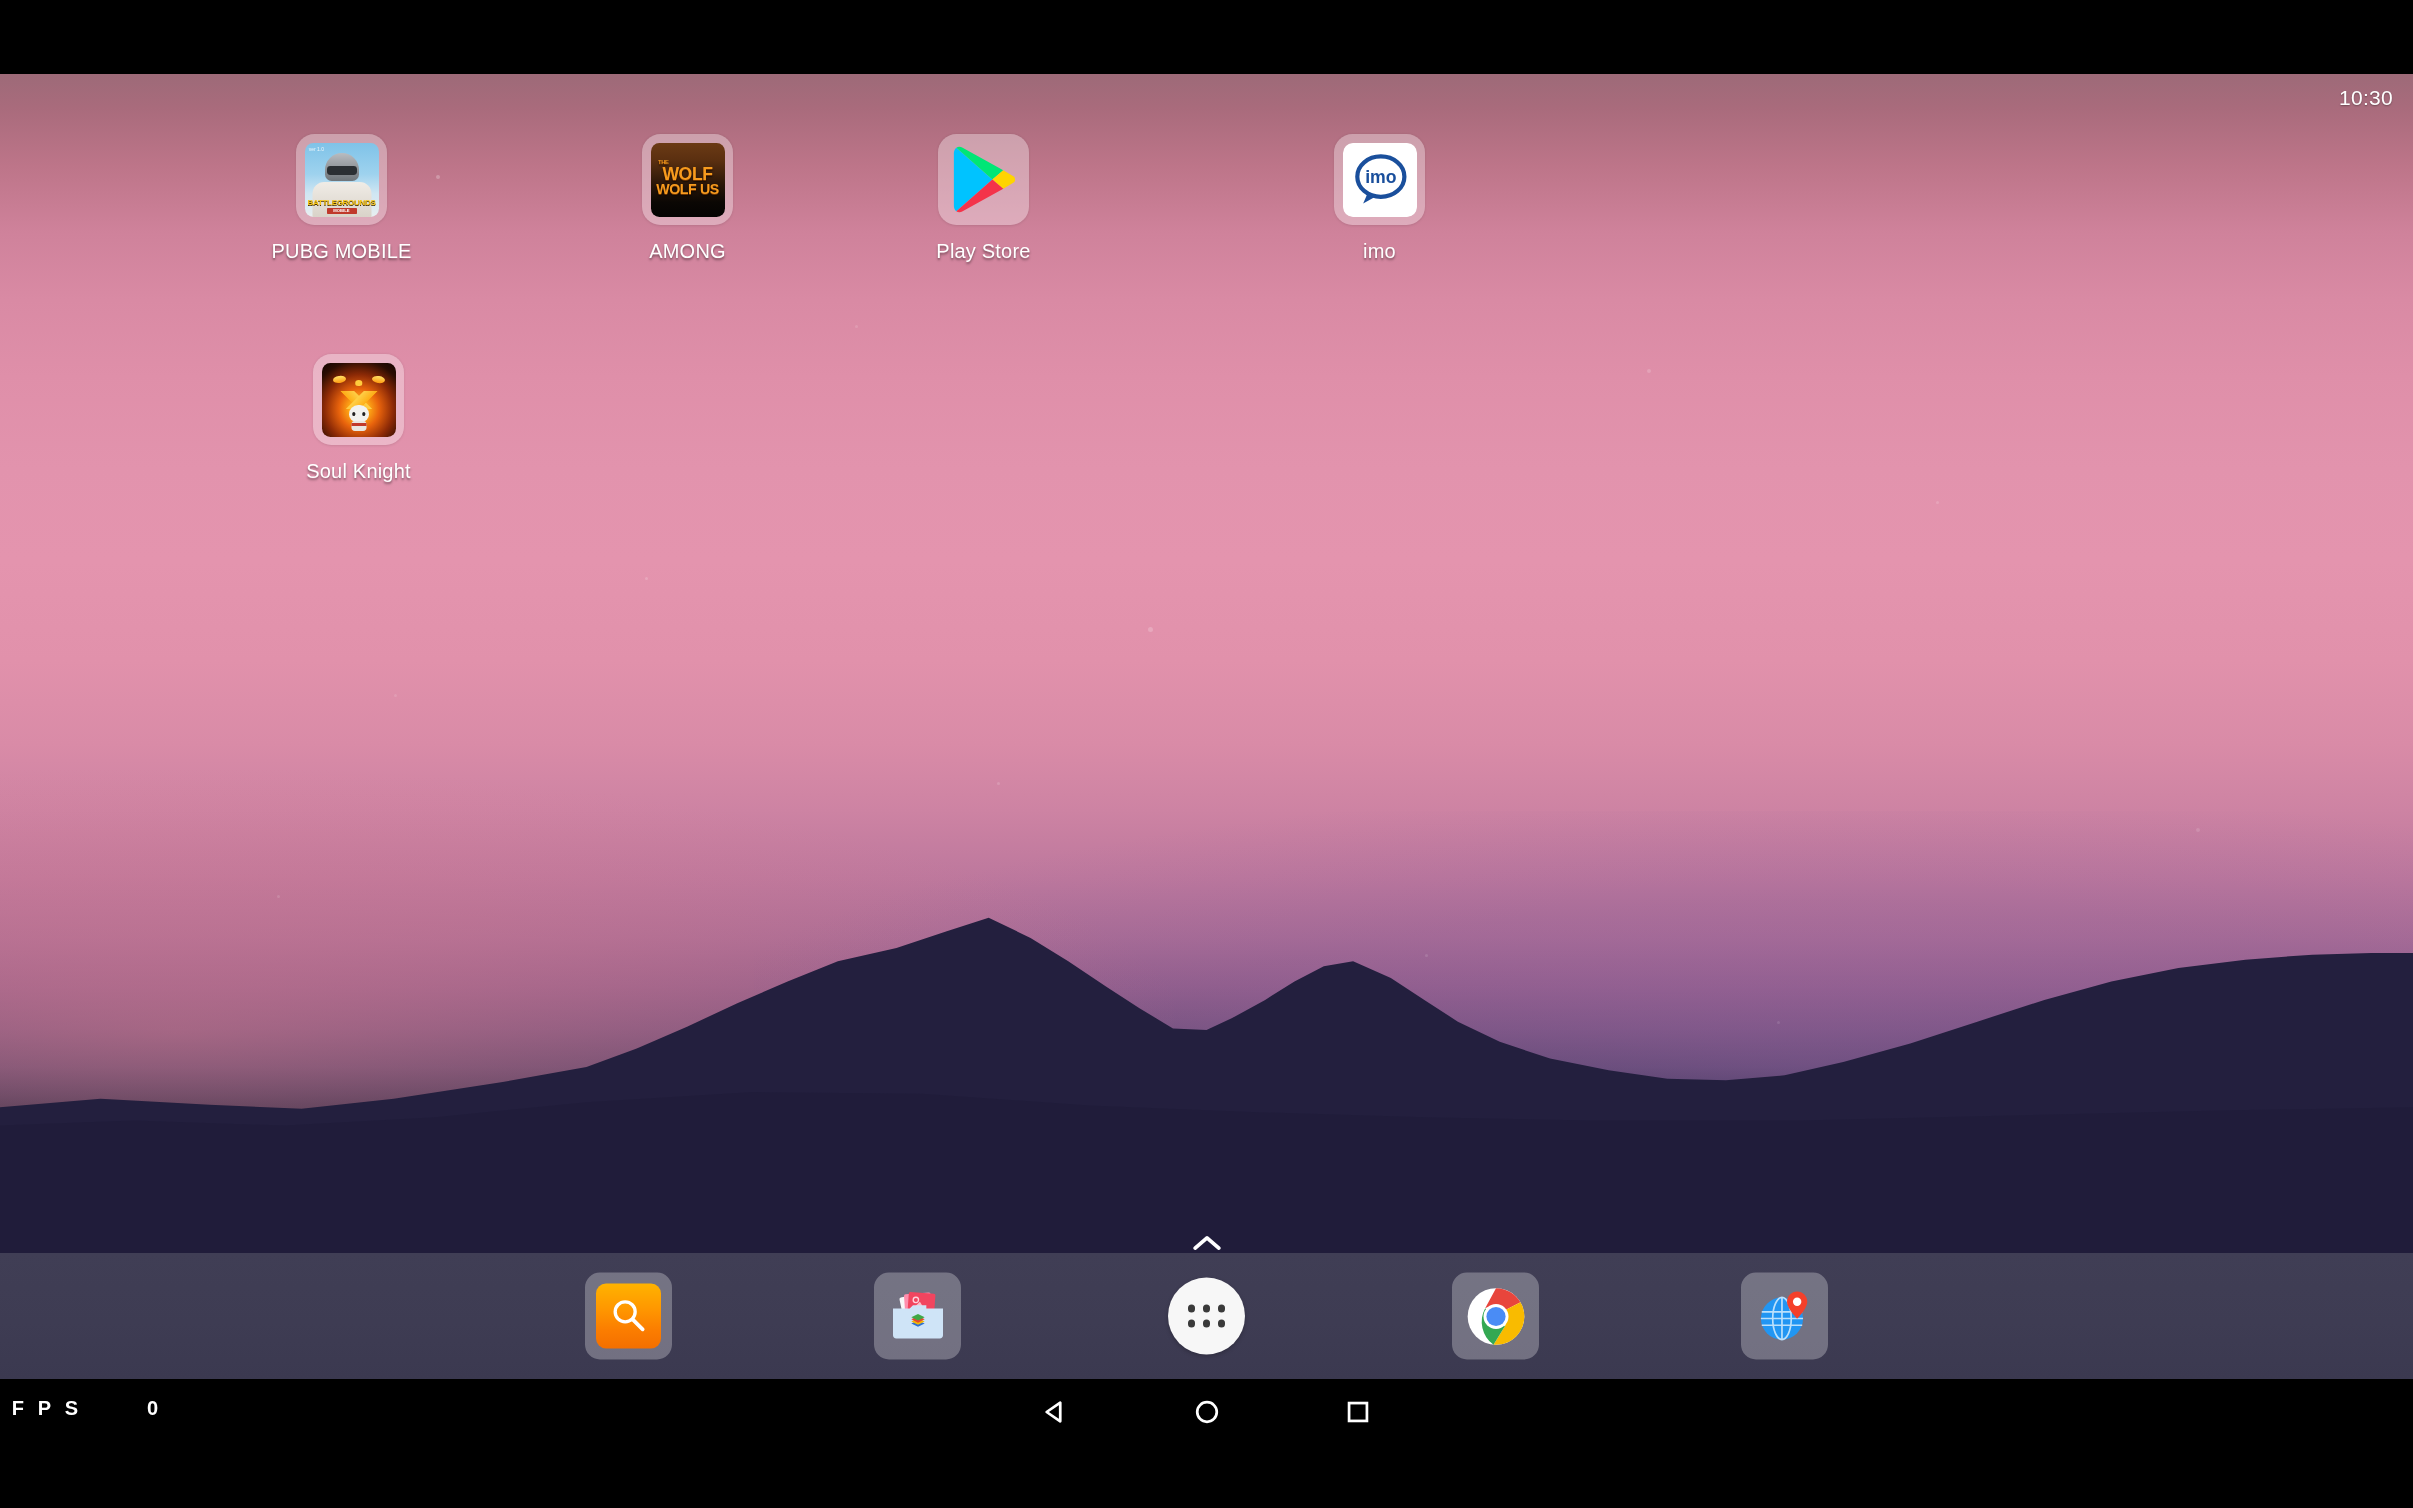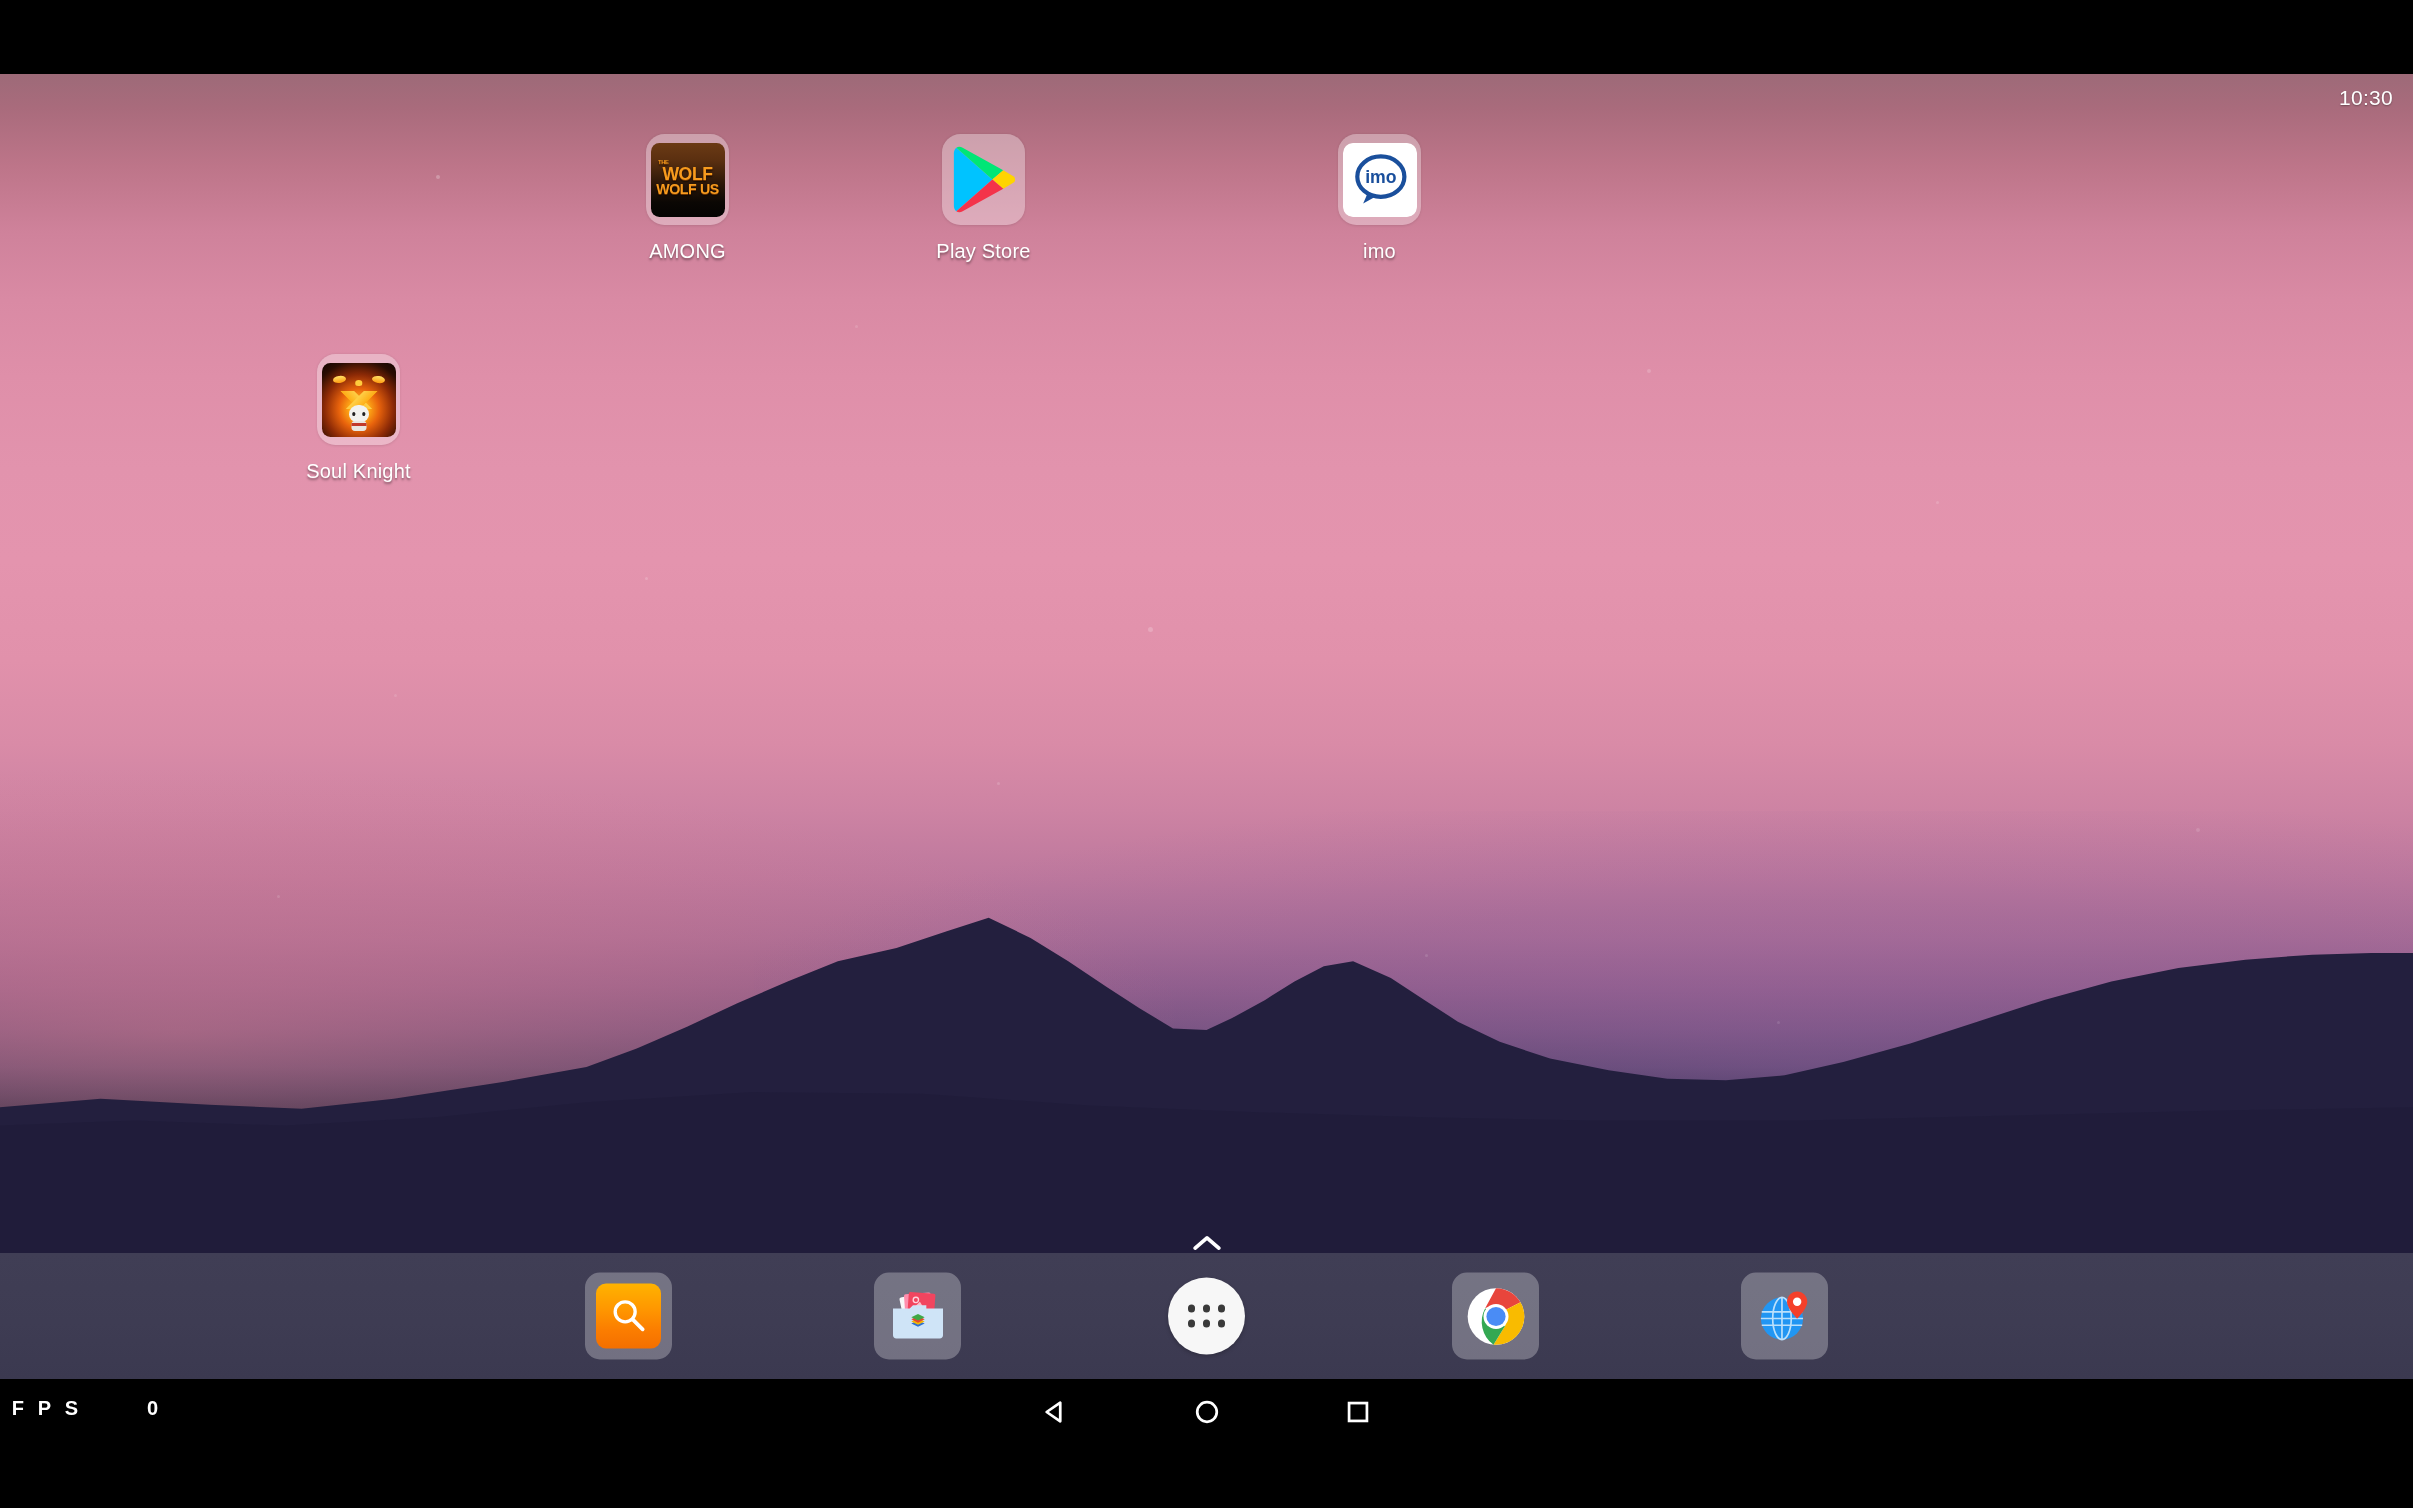--- a/index.html
+++ b/index.html
@@ -129,21 +129,21 @@
   .grid-row {
     position: relative;
     height: 220px;
   }
   .app-cell {
     position: absolute;
     width: 201px;
     text-align: center;
   }
   .icon-plate {
-    width: 83px;
+    width: 91px;
     height: 91px;
     margin: 0 auto;
     border-radius: 18.4px;
     background: rgba(255,255,255,0.34);
     display: flex;
     align-items: center;
     justify-content: center;
     box-shadow: 0 0.8px 2.5px rgba(0,0,0,0.10);
   }
   .icon-art {
@@ -498,20 +498,36 @@
   </div>
 
   <div class="statusbar">
     <span class="clock">10:30</span>
   </div>
 
   <div class="icon-grid">
 
     <div class="grid-row">
 
+      <div class="app-cell" style="left:241px; top:0;">
+        <div class="icon-plate">
+          <div class="icon-art">
+            <div class="pubg-bg"></div>
+            <div class="pubg-ver">ver 1.0</div>
+            <div class="pubg-strapL"></div>
+            <div class="pubg-strapR"></div>
+            <div class="pubg-body"></div>
+            <div class="pubg-helmet"></div>
+            <div class="pubg-visor"></div>
+            <div class="pubg-title">BATTLEGROUNDS</div>
+            <div class="pubg-sub">MOBILE</div>
+          </div>
+        </div>
+        <div class="app-label">PUBG MOBILE</div>
+      </div>
 
       <div class="app-cell" style="left:587px; top:0;">
         <div class="icon-plate">
           <div class="icon-art">
             <div class="twau-bg" style="background:linear-gradient(to bottom,#6b3a15 0%,#5a2f10 24%,#2a1608 56%,#0b0704 80%,#040302 100%)"></div>
             <div class="twau-text">
               <span class="twau-the">THE</span>
               <span class="twau-l1">WOLF</span>
               <span class="twau-l2">WOLF US</span>
             </div>

